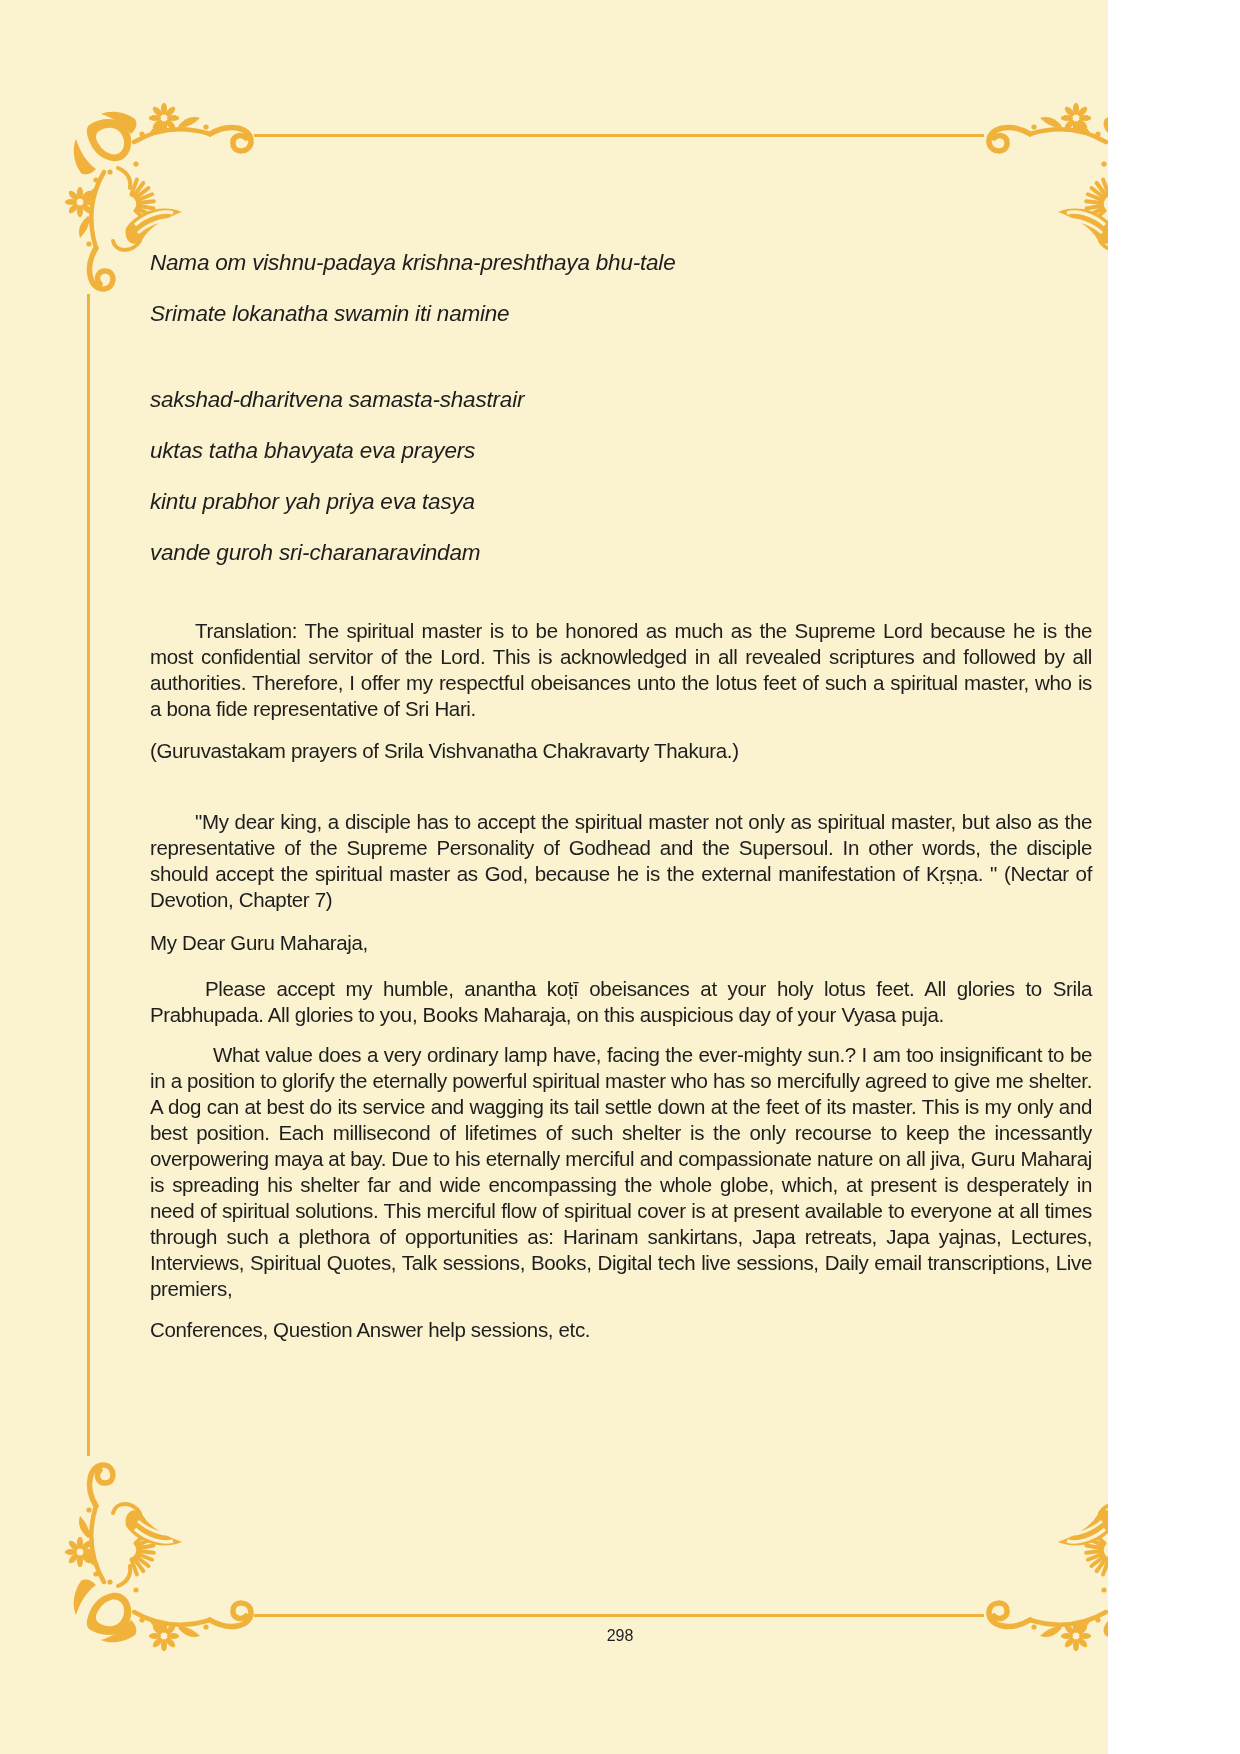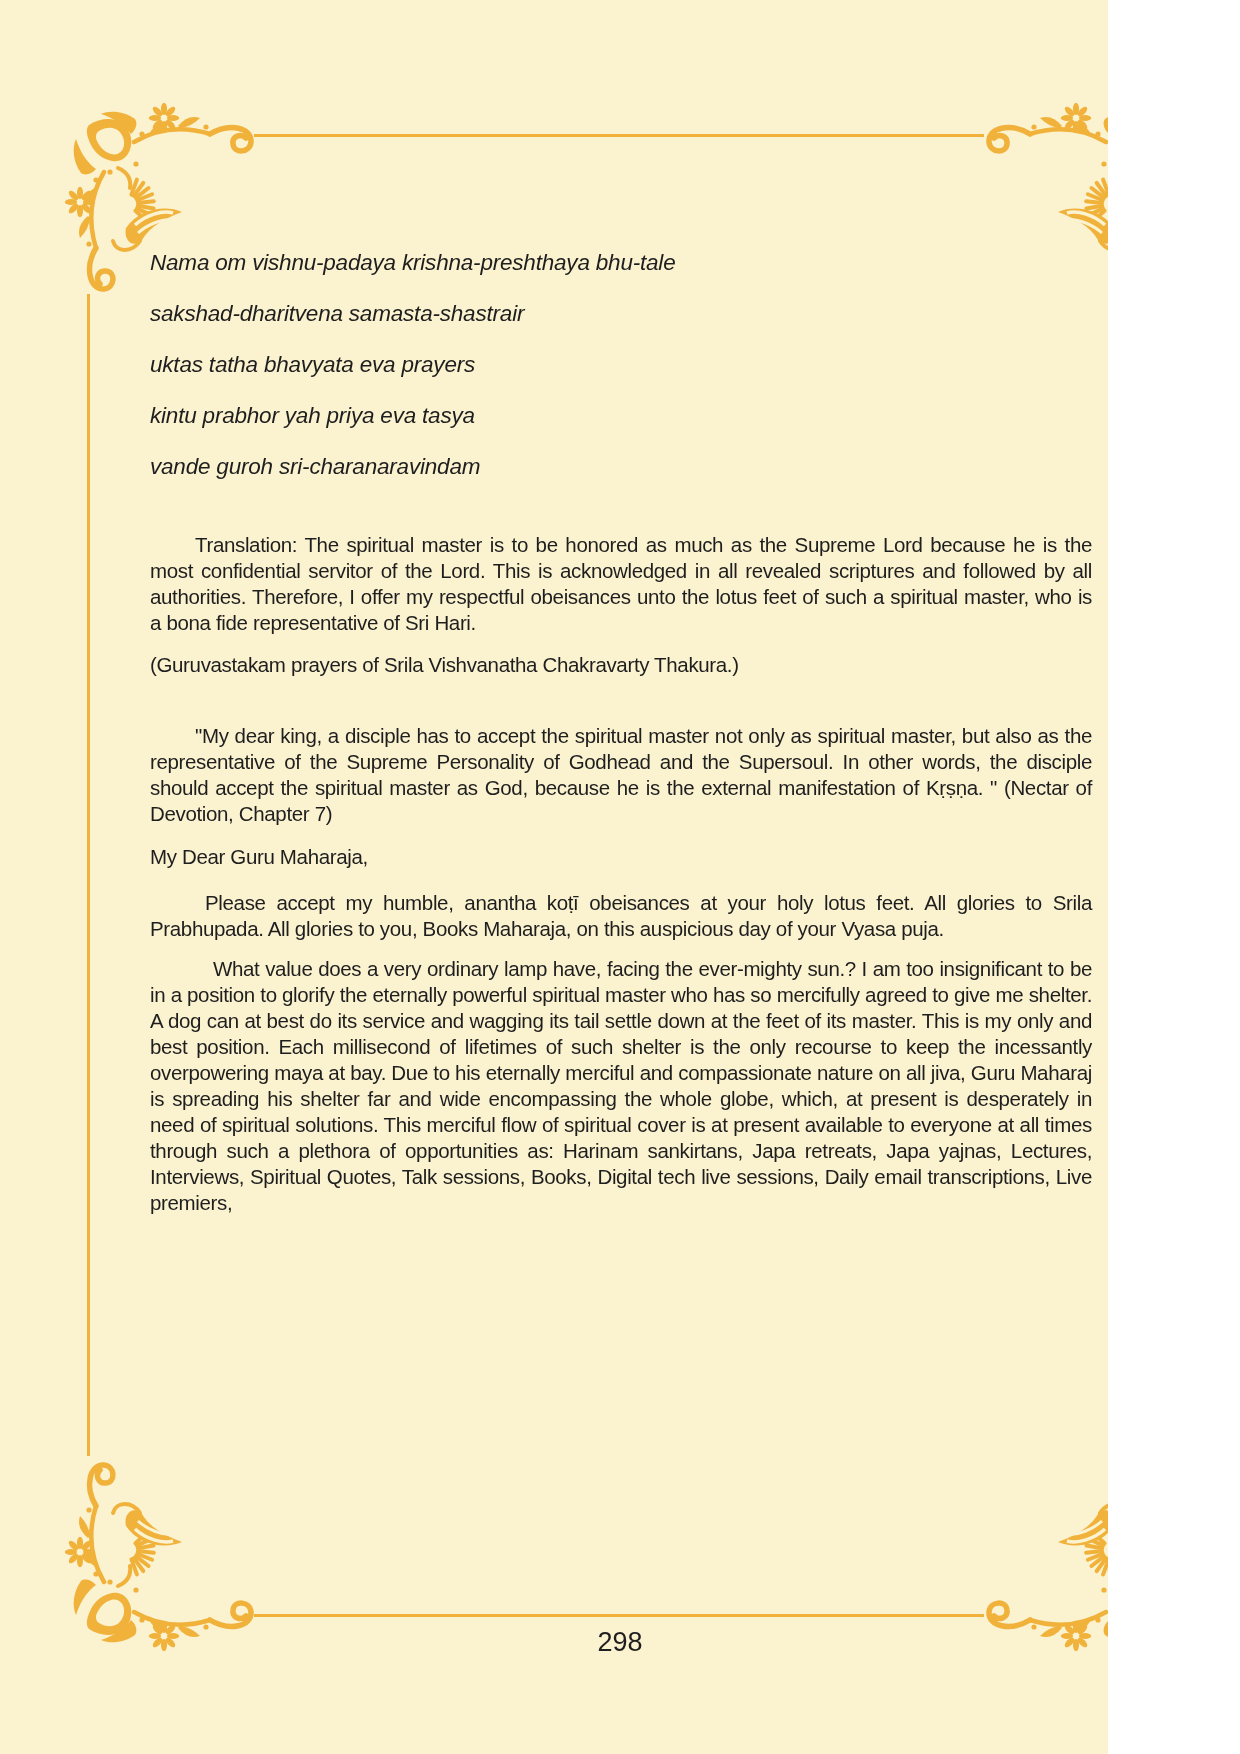--- a/index.html
+++ b/index.html
@@ -56,21 +56,21 @@
   .mb-45{margin-bottom:45px !important;}
   .mb-17{margin-bottom:17px !important;}
   .mb-20{margin-bottom:20px !important;}
   .mb-14{margin-bottom:14px !important;}
   .mb-15{margin-bottom:15px !important;}
   .no-justify{text-align:left;}
   .page-number{
     position:absolute;
     left:0;top:1627px;width:1240px;
     text-align:center;
-    font-size:27px;
+    font-size:16px;
     color:var(--ink);
   }
   .defs-holder{position:absolute;width:0;height:0;overflow:hidden;}
 </style>
 </head>
 <body>
 
 <svg class="defs-holder" aria-hidden="true">
   <defs>
     <g id="aster">
@@ -144,27 +144,29 @@
   <svg class="corner br" viewBox="0 0 190 190">
       <use href="#cornerFlourish"></use>
     </svg>
   <div class="border top"></div>
   <div class="border bottom"></div>
   <div class="border left"></div>
   <div class="border right"></div>
 
   <div class="content">
     <p class="verse">Nama om vishnu-padaya krishna-preshthaya bhu-tale</p>
+    <p class="verse stanza-end">Srimate lokanatha swamin iti namine</p>
     <p class="verse">sakshad-dharitvena samasta-shastrair</p>
     <p class="verse">uktas tatha bhavyata eva prayers</p>
     <p class="verse">kintu prabhor yah priya eva tasya</p>
     <p class="verse last">vande guroh sri-charanaravindam</p>
 
     <p class="body-par indent-sm mb-16">Translation: The spiritual master is to be honored as much as the Supreme Lord because he is the most confidential servitor of the Lord. This is acknowledged in all revealed scriptures and followed by all authorities. Therefore, I offer my respectful obeisances unto the lotus feet of such a spiritual master, who is a bona fide representative of Sri Hari.</p>
     <p class="body-par no-justify mb-45">(Guruvastakam prayers of Srila Vishvanatha Chakravarty Thakura.)</p>
     <p class="body-par indent-sm mb-17">"My dear king, a disciple has to accept the spiritual master not only as spiritual master, but also as the representative of the Supreme Personality of Godhead and the Supersoul. In other words, the disciple should accept the spiritual master as God, because he is the external manifestation of Kṛṣṇa. " (Nectar of Devotion, Chapter 7)</p>
     <p class="body-par no-justify mb-20">My Dear Guru Maharaja,</p>
     <p class="body-par indent-md mb-14">Please accept my humble, anantha koṭī obeisances at your holy lotus feet. All glories to Srila Prabhupada. All glories to you, Books Maharaja, on this auspicious day of your Vyasa puja.</p>
     <p class="body-par indent-lg mb-15">What value does a very ordinary lamp have, facing the ever-mighty sun.? I am too insignificant to be in a position to glorify the eternally powerful spiritual master who has so mercifully agreed to give me shelter. A dog can at best do its service and wagging its tail settle down at the feet of its master. This is my only and best position. Each millisecond of lifetimes of such shelter is the only recourse to keep the incessantly overpowering maya at bay. Due to his eternally merciful and compassionate nature on all jiva, Guru Maharaj is spreading his shelter far and wide encompassing the whole globe, which, at present is desperately in need of spiritual solutions. This merciful flow of spiritual cover  is  at present available to everyone at all times through such a plethora of opportunities as: Harinam sankirtans, Japa retreats, Japa yajnas, Lectures, Interviews, Spiritual Quotes, Talk sessions, Books, Digital tech live sessions, Daily email transcriptions, Live premiers,</p>
+    <p class="body-par no-justify">Conferences,  Question Answer help sessions, etc.</p>
   </div>
 
   <div class="page-number">298</div>
 </div>
 
 </body></html>

